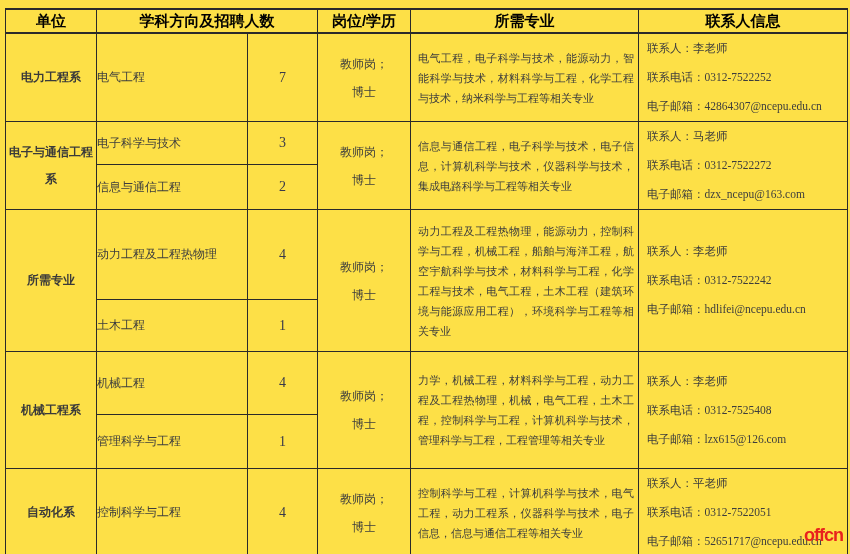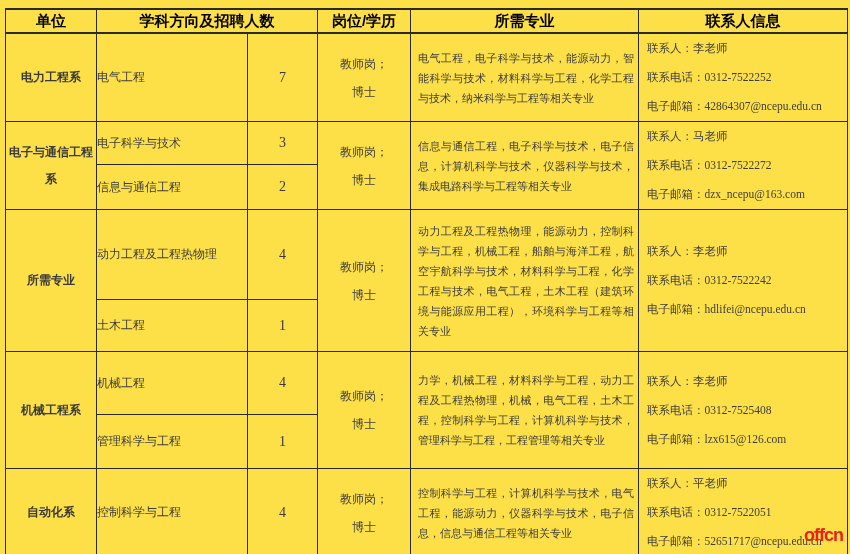--- a/index.html
+++ b/index.html
@@ -218,21 +218,21 @@
 
       <tr class="h86">
         <td class="unit">自动化系</td>
         <td class="disc">控制科学与工程</td>
         <td class="count">4</td>
         <td class="pos">
           <div>教师岗；</div>
           <div>博士</div>
         </td>
         <td class="majors">
-          <div class="mj mh86">控制科学与工程，计算机科学与技术，电气工程，能源动力，仪器科学与技术，电子信息，信息与通信工程等相关专业</div>
+          <div class="mj mh86">控制科学与工程，计算机科学与技术，电气工程，动力工程系，仪器科学与技术，电子信息，信息与通信工程等相关专业</div>
         </td>
         <td class="contact">
           <div>联系人：平老师</div>
           <div>联系电话：0312-7522051</div>
           <div>电子邮箱：52651717@ncepu.edu.cn</div>
         </td>
       </tr>
     </tbody>
   </table>
 

